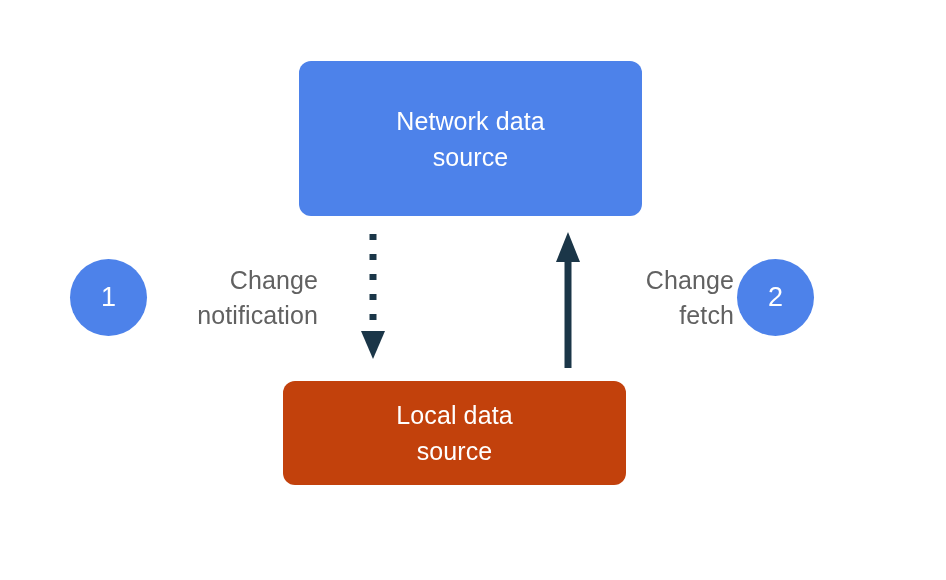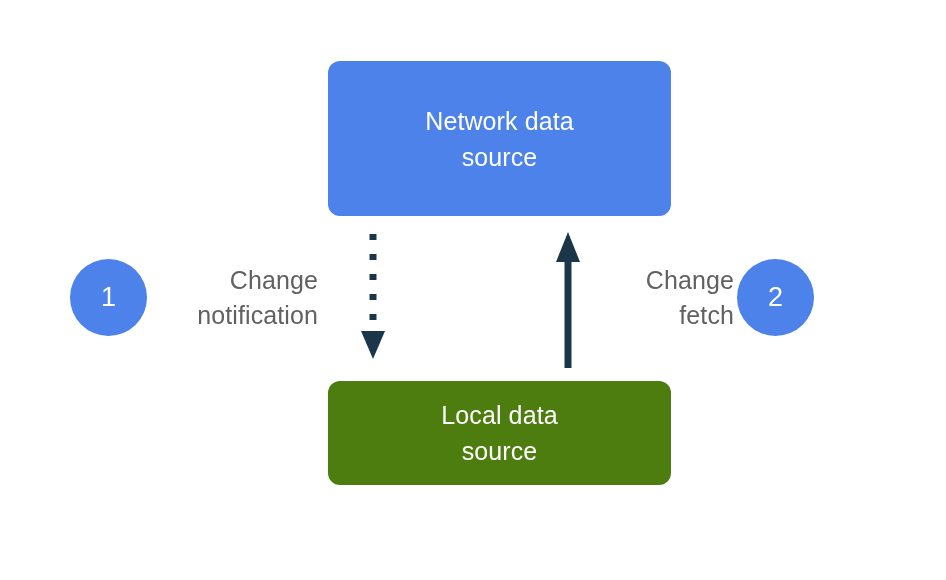--- a/index.html
+++ b/index.html
@@ -24,35 +24,34 @@
     align-items: center;
     justify-content: center;
     text-align: center;
     color: #ffffff;
     font-size: 25px;
     line-height: 36px;
     font-weight: 400;
     letter-spacing: 0.1px;
     box-sizing: border-box;
     padding: 0 20px;
-    margin-left: 29px;
   }
   #network-box {
     left: 299px;
     top: 61px;
     width: 343px;
     height: 155px;
     background: #4d82ea;
   }
   #local-box {
-    left: 299px;
+    left: 283px;
     top: 381px;
     width: 343px;
     height: 104px;
-    background: #4d7c0f;
+    background: #c2410c;
   }
   .node-label {
     display: block;
     white-space: pre-line;
   }
 
   
   .arrow-layer {
     position: absolute;
     left: 0;

